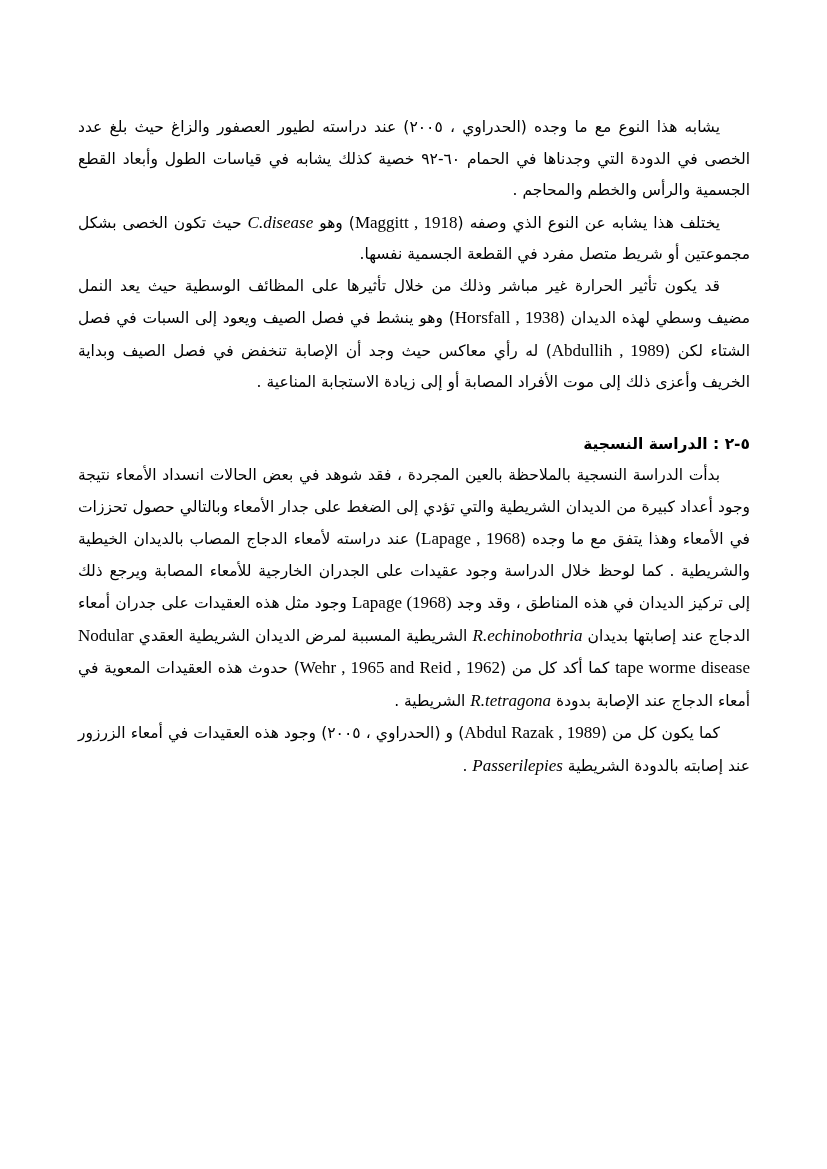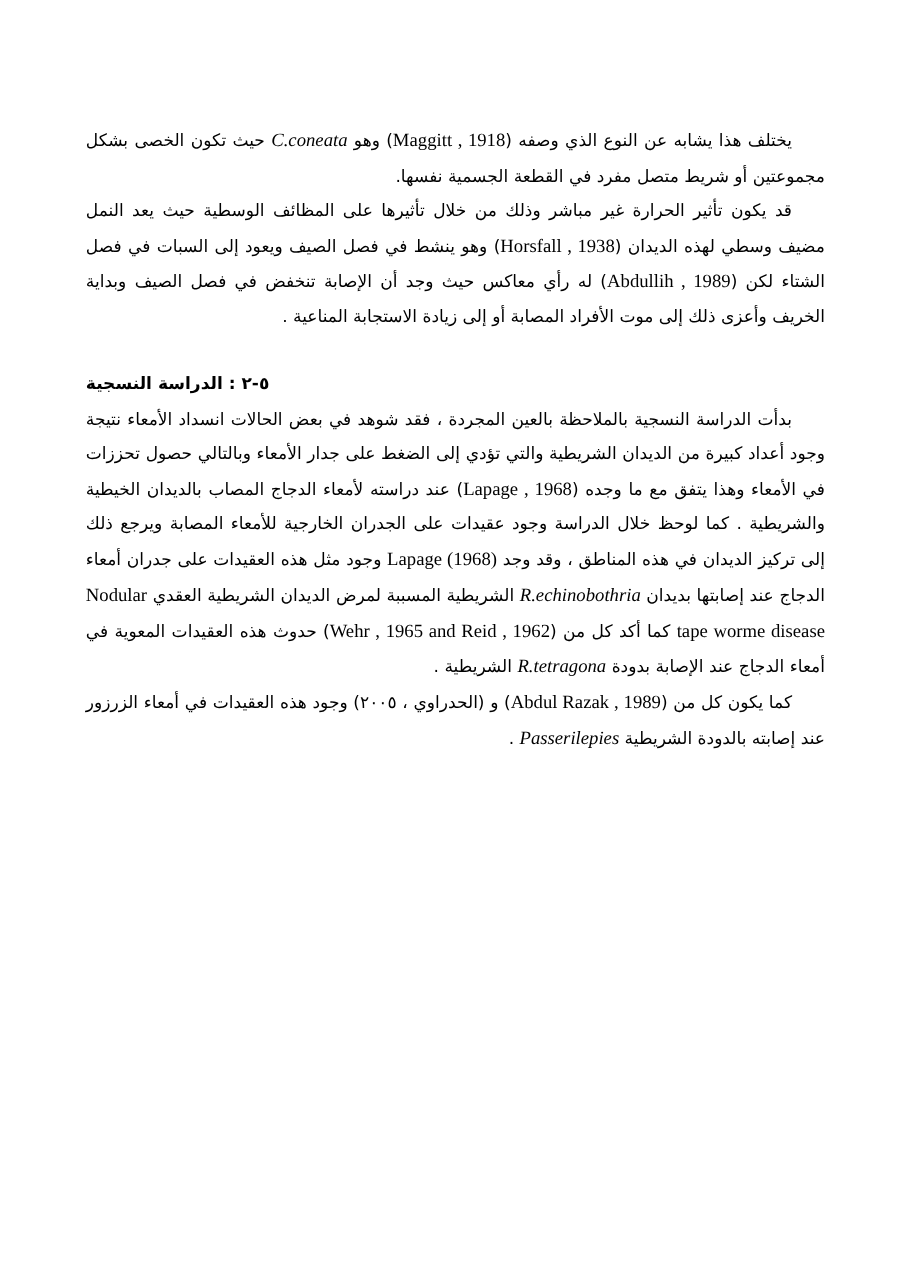--- a/index.html
+++ b/index.html
@@ -40,30 +40,33 @@
       font-style: italic;
     }
     .spacer {
       height: 30px;
     }
     .heading {
       margin: 0;
       font-weight: bold;
       font-size: 15.5px;
       line-height: 31.5px;
-      text-align: left;
+      text-align: right;
     }
   </style>
 </head>
 <body>
 
 <div class="page">
 
+  <p class="para indent">
+    <span>يشابه هذا النوع مع ما وجده (الحدراوي ، ٢٠٠٥) عند دراسته لطيور العصفور والزاغ حيث بلغ عدد الخصى في الدودة التي وجدناها في الحمام ٦٠-٩٢ خصية كذلك يشابه في قياسات الطول وأبعاد القطع الجسمية والرأس والخطم والمحاجم .</span>
+  </p>
 
-  <p class="para indent"><span>يختلف هذا يشابه عن النوع الذي وصفه (</span><span class="latin" dir="ltr">Maggitt , 1918</span><span>) وهو </span><span class="latin italic" dir="ltr">C.coneata</span><span> حيث تكون الخصى بشكل مجموعتين أو شريط متصل مفرد في القطعة الجسمية نفسها.</span></p>
+  <p class="para indent"><span>يختلف هذا يشابه عن النوع الذي وصفه (</span><span class="latin" dir="ltr">Maggitt , 1918</span><span>) وهو </span><span class="latin italic" dir="ltr">C.disease</span><span> حيث تكون الخصى بشكل مجموعتين أو شريط متصل مفرد في القطعة الجسمية نفسها.</span></p>
 
   <p class="para indent"><span>قد يكون تأثير الحرارة غير مباشر وذلك من خلال تأثيرها على المظائف الوسطية حيث يعد النمل مضيف وسطي لهذه الديدان (</span><span class="latin" dir="ltr">Horsfall , 1938</span><span>) وهو ينشط في فصل الصيف ويعود إلى السبات في فصل الشتاء لكن (</span><span class="latin" dir="ltr">Abdullih , 1989</span><span>) له رأي معاكس حيث وجد أن الإصابة تنخفض في فصل الصيف وبداية الخريف وأعزى ذلك إلى موت الأفراد المصابة أو إلى زيادة الاستجابة المناعية .</span></p>
 
   <div class="spacer"></div>
 
   <h2 class="heading">٥-٢ : الدراسة النسجية</h2>
 
   <p class="para indent"><span>بدأت الدراسة النسجية بالملاحظة بالعين المجردة ، فقد شوهد في بعض الحالات انسداد الأمعاء نتيجة وجود أعداد كبيرة من الديدان الشريطية والتي تؤدي إلى الضغط على جدار الأمعاء وبالتالي حصول تحززات في الأمعاء وهذا يتفق مع ما وجده (</span><span class="latin" dir="ltr">Lapage , 1968</span><span>) عند دراسته لأمعاء الدجاج المصاب بالديدان الخيطية والشريطية . كما لوحظ خلال الدراسة وجود عقيدات على الجدران الخارجية للأمعاء المصابة ويرجع ذلك إلى تركيز الديدان في هذه المناطق ، وقد وجد </span><span class="latin" dir="ltr">Lapage (1968)</span><span> وجود مثل هذه العقيدات على جدران أمعاء الدجاج عند إصابتها بديدان </span><span class="latin italic" dir="ltr">R.echinobothria</span><span> الشريطية المسببة لمرض الديدان الشريطية العقدي </span><span class="latin" dir="ltr">Nodular tape worme disease</span><span> كما أكد كل من (</span><span class="latin" dir="ltr">Wehr , 1965 and Reid , 1962</span><span>) حدوث هذه العقيدات المعوية في أمعاء الدجاج عند الإصابة بدودة </span><span class="latin italic" dir="ltr">R.tetragona</span><span> الشريطية .</span></p>
 
   <p class="para indent"><span>كما يكون كل من (</span><span class="latin" dir="ltr">Abdul Razak , 1989</span><span>) و (الحدراوي ، ٢٠٠٥) وجود هذه العقيدات في أمعاء الزرزور عند إصابته بالدودة الشريطية </span><span class="latin italic" dir="ltr">Passerilepies</span><span> .</span></p>

